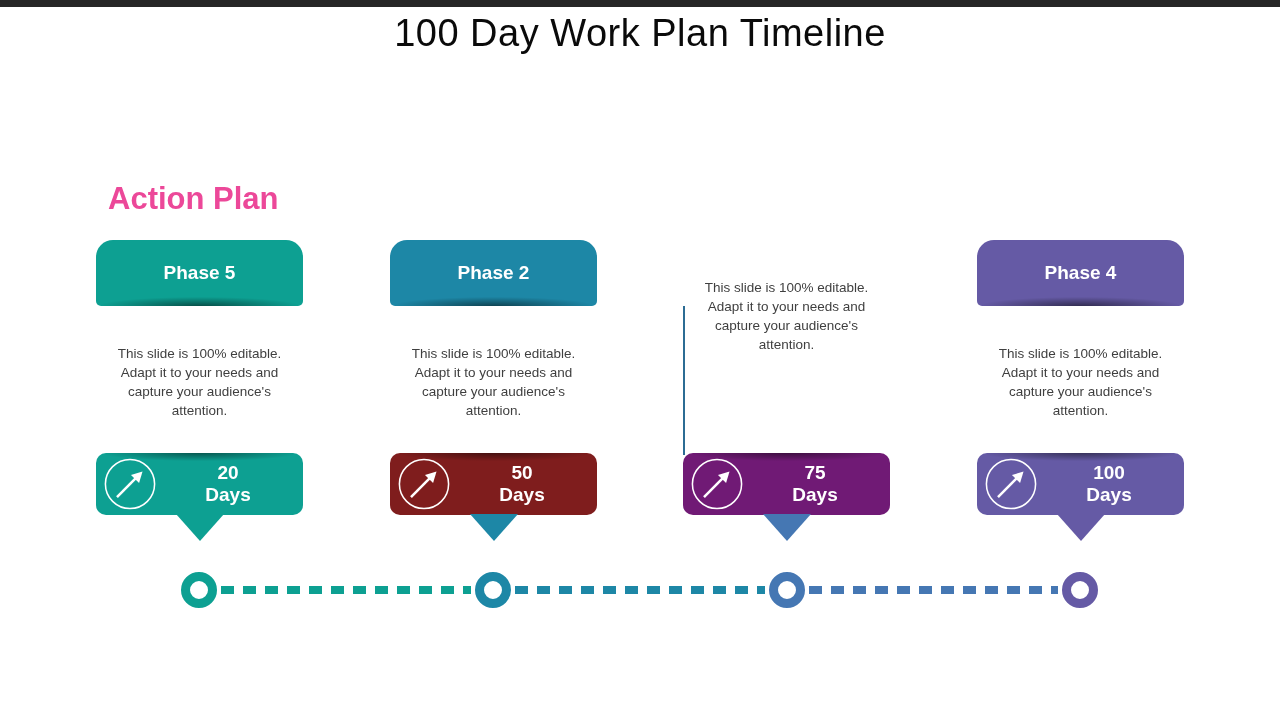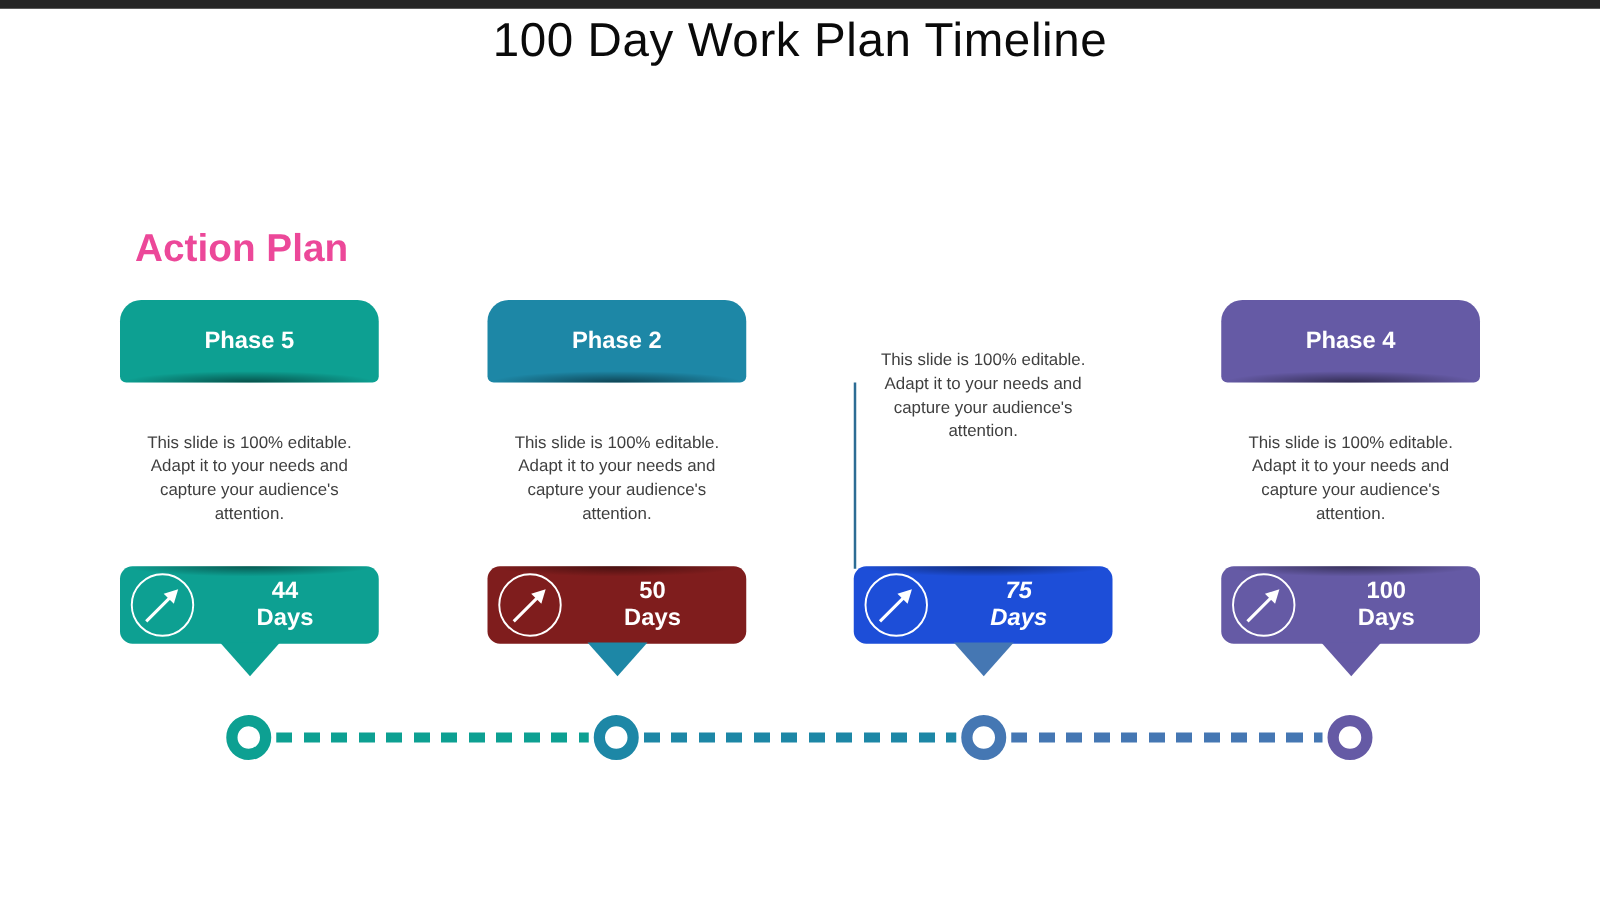--- a/index.html
+++ b/index.html
@@ -79,21 +79,21 @@
     <p class="phase-desc">This slide is 100% editable. Adapt it to your needs and capture your audience's attention.</p>
     <div class="day-marker" style="background-color: rgb(13, 160, 146);">
       <span class="icon-wrap">
         <svg width="54" height="54" viewBox="0 0 56 56">
           <circle cx="28" cy="28" r="25.5" fill="none" stroke="#ffffff" stroke-width="1.6"></circle>
           <line x1="14.5" y1="41.5" x2="34" y2="22" stroke="#ffffff" stroke-width="2.6"></line>
           <polygon points="41,15 29,18.6 37.4,27" fill="#ffffff"></polygon>
         </svg>
       </span>
       <span class="day-text">
-        <span>44</span>
+        <span>20</span>
         <span>Days</span>
       </span>
       <span class="pointer" style="border-top-color: rgb(13, 160, 146);"></span>
     </div>
   </div>
 
   <div class="phase-col" style="left:390px">
     <div class="phase-header" style="background-color: rgb(29, 135, 166);">
       <span>Phase 2</span>
     </div>
@@ -109,21 +109,21 @@
       <span class="day-text">
         <span>50</span>
         <span>Days</span>
       </span>
       <span class="pointer" style="border-top-color: rgb(29, 135, 166);"></span>
     </div>
   </div>
 
   <div class="phase-col" style="left:683px">
     <p class="phase-desc">This slide is 100% editable. Adapt it to your needs and capture your audience's attention.</p>
-    <div class="day-marker" style="background-color: #1d4ed8; font-style: italic;">
+    <div class="day-marker" style="background-color: #701a75;">
       <span class="icon-wrap">
         <svg width="54" height="54" viewBox="0 0 56 56">
           <circle cx="28" cy="28" r="25.5" fill="none" stroke="#ffffff" stroke-width="1.6"></circle>
           <line x1="14.5" y1="41.5" x2="34" y2="22" stroke="#ffffff" stroke-width="2.6"></line>
           <polygon points="41,15 29,18.6 37.4,27" fill="#ffffff"></polygon>
         </svg>
       </span>
       <span class="day-text">
         <span>75</span>
         <span>Days</span>

